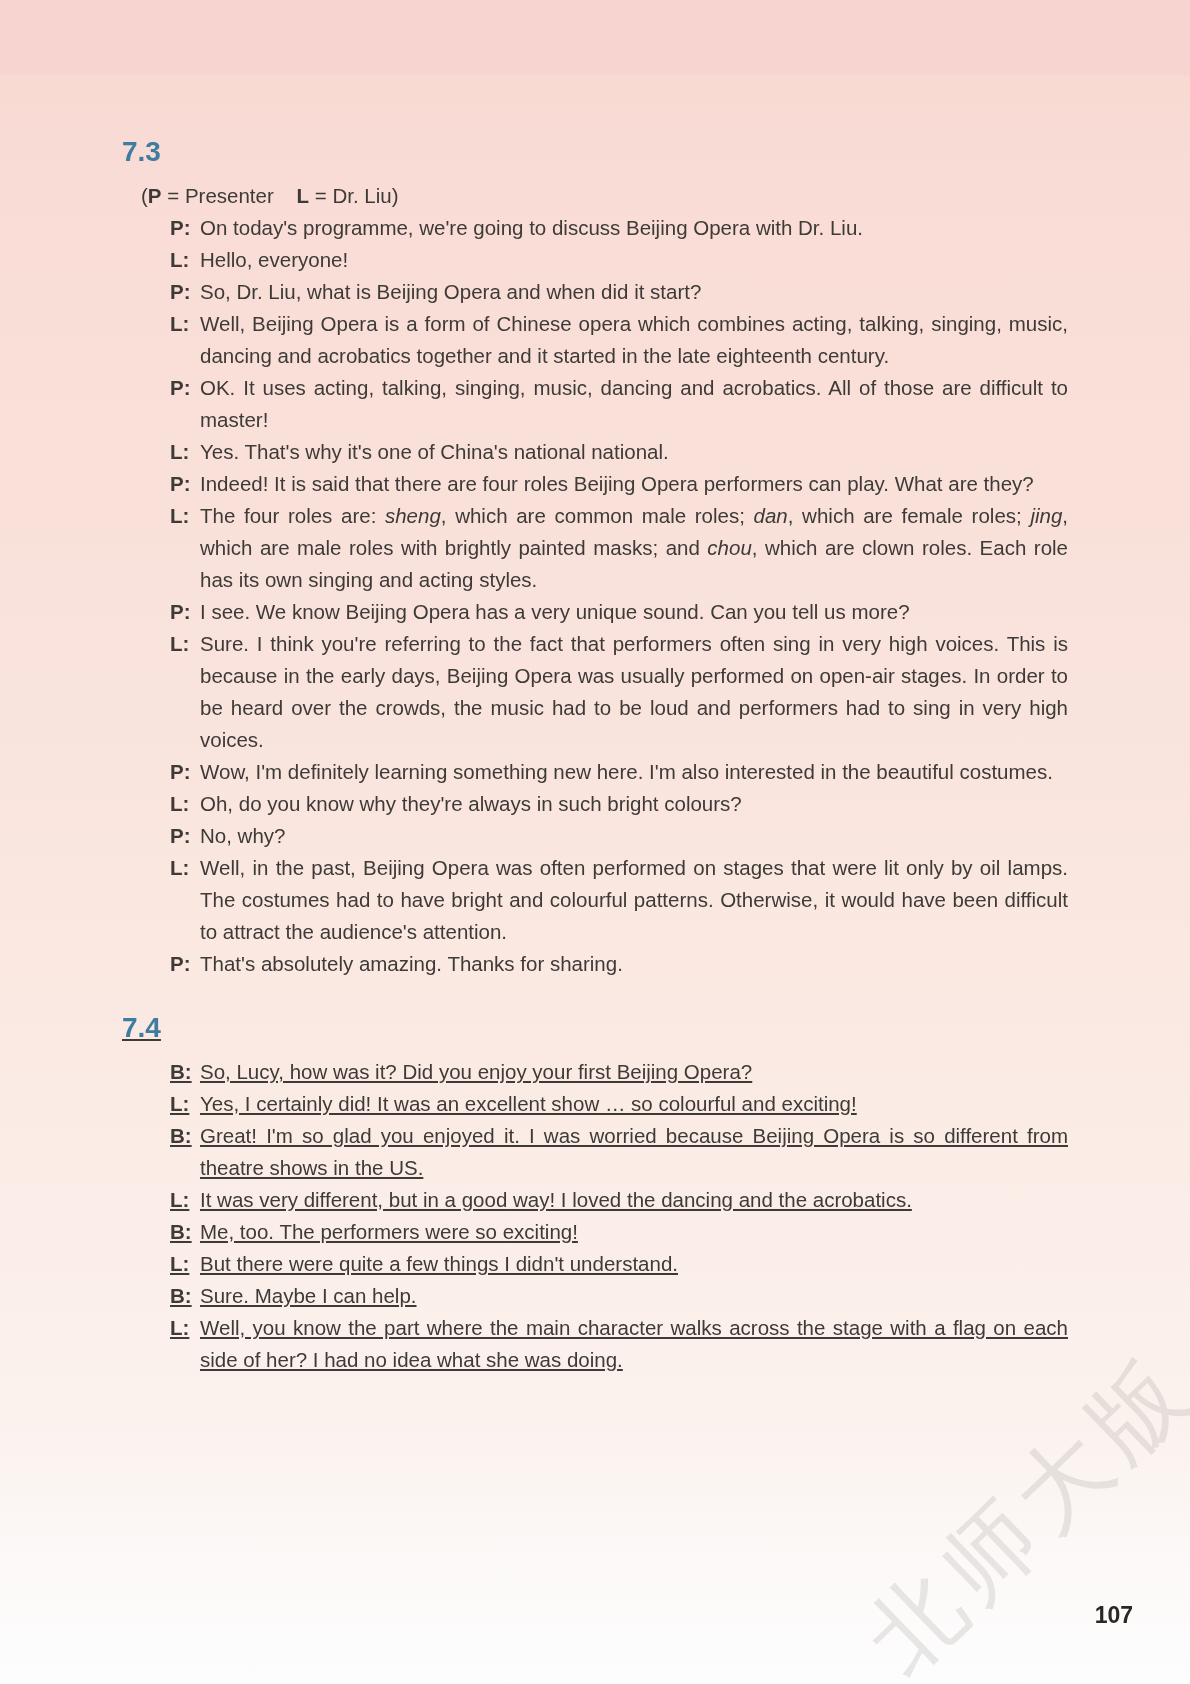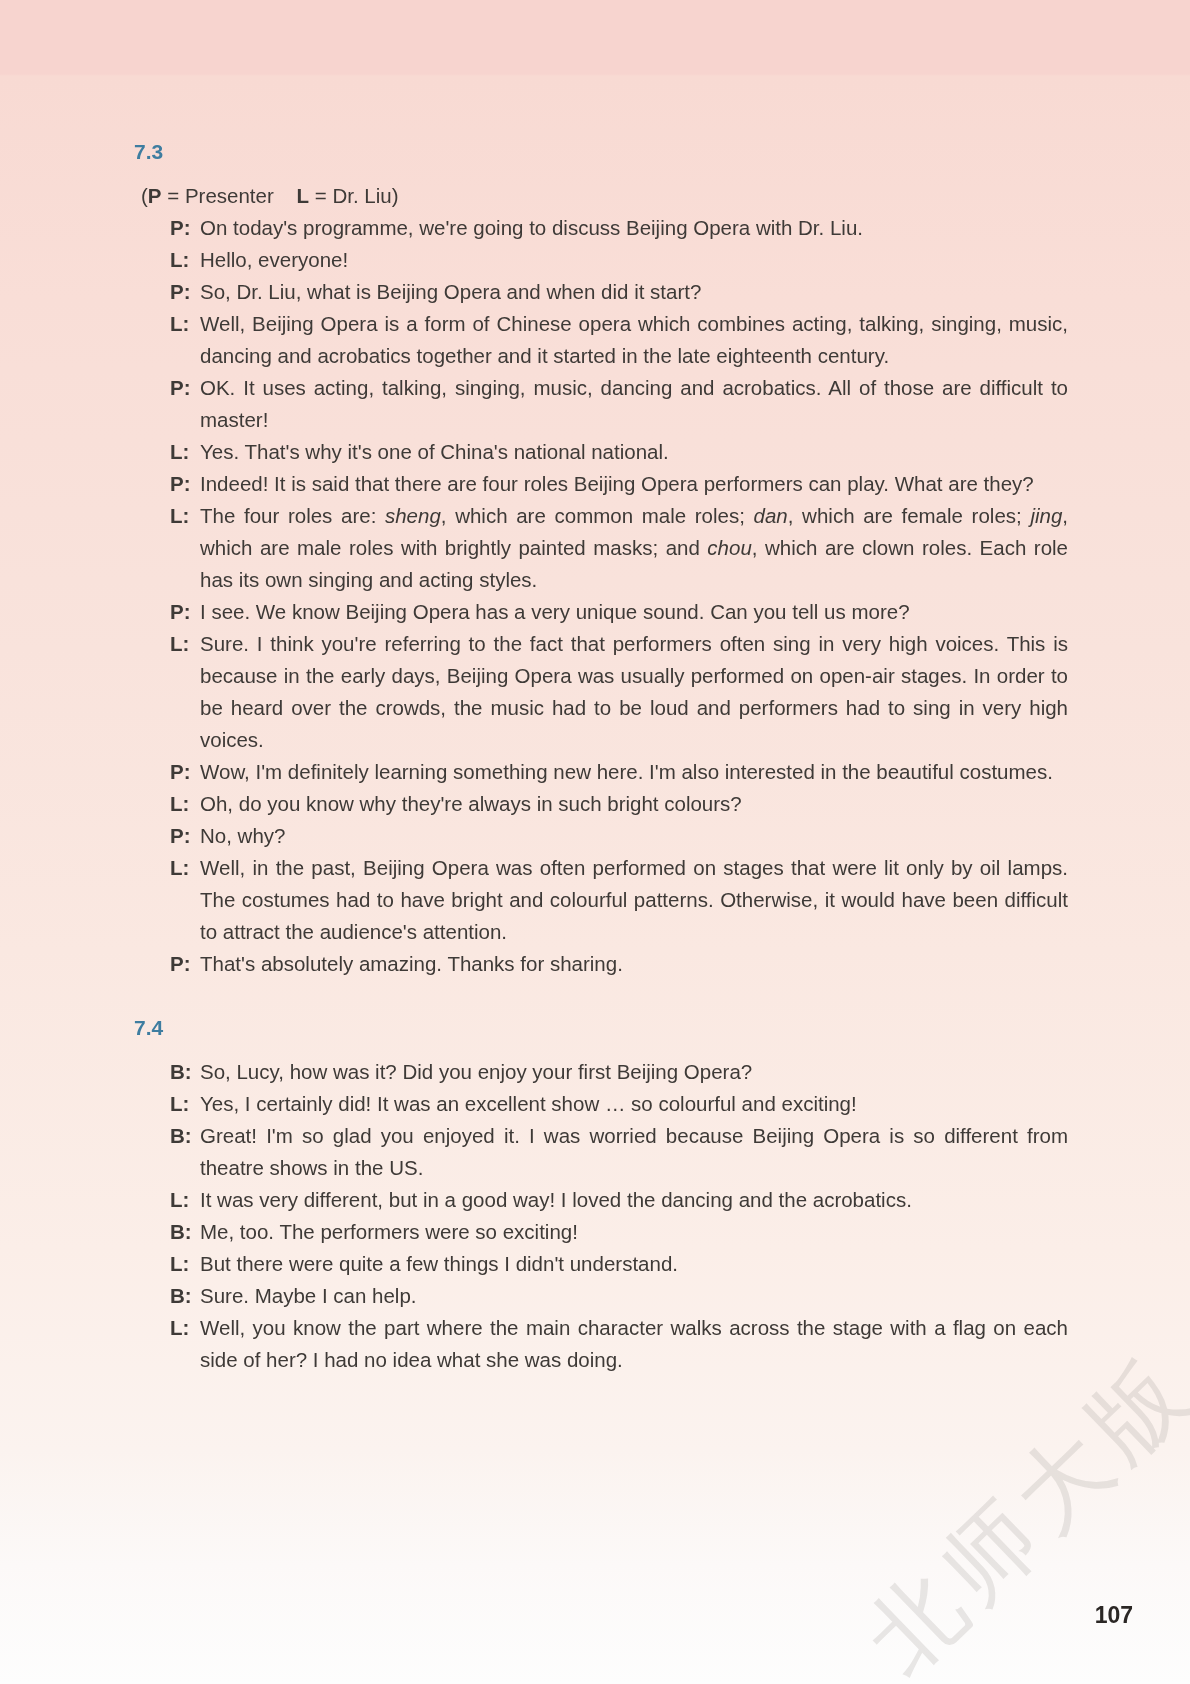--- a/index.html
+++ b/index.html
@@ -22,24 +22,24 @@
   .content{
     position:absolute;left:122px;top:140px;width:946px;
     color:#3e3a37;
     font-size:20.5px;line-height:32px;
   }
   h1.lesson{
     font-size:26px;line-height:28px;margin:0 0 18px 0;
     color:var(--accent,#3e7da0);font-weight:bold;letter-spacing:.2px;
   }
   .sec h2{
-    font-size:21px;line-height:24px;margin:0 0 16px 12px;
+    font-size:28px;line-height:24px;margin:0 0 16px 0;
     color:var(--accent,#3e7da0);font-weight:bold;
   }
-  .sec + .sec{margin-top:36px;}
+  .sec + .sec{margin-top:36px;text-decoration:underline;}
   .cast{margin:0 0 0 19px;line-height:32px;}
   .rows{padding-left:48px;}
   .row{display:flex;align-items:flex-start;}
   .spk{flex:0 0 30px;font-weight:bold;}
   .utt{flex:1;text-align:justify;}
   .b{font-weight:bold;}
   .i{font-style:italic;}
   .page-number{
     position:absolute;right:57px;top:1602px;
     font-size:23px;font-weight:bold;color:#2b2725;text-align:center;

